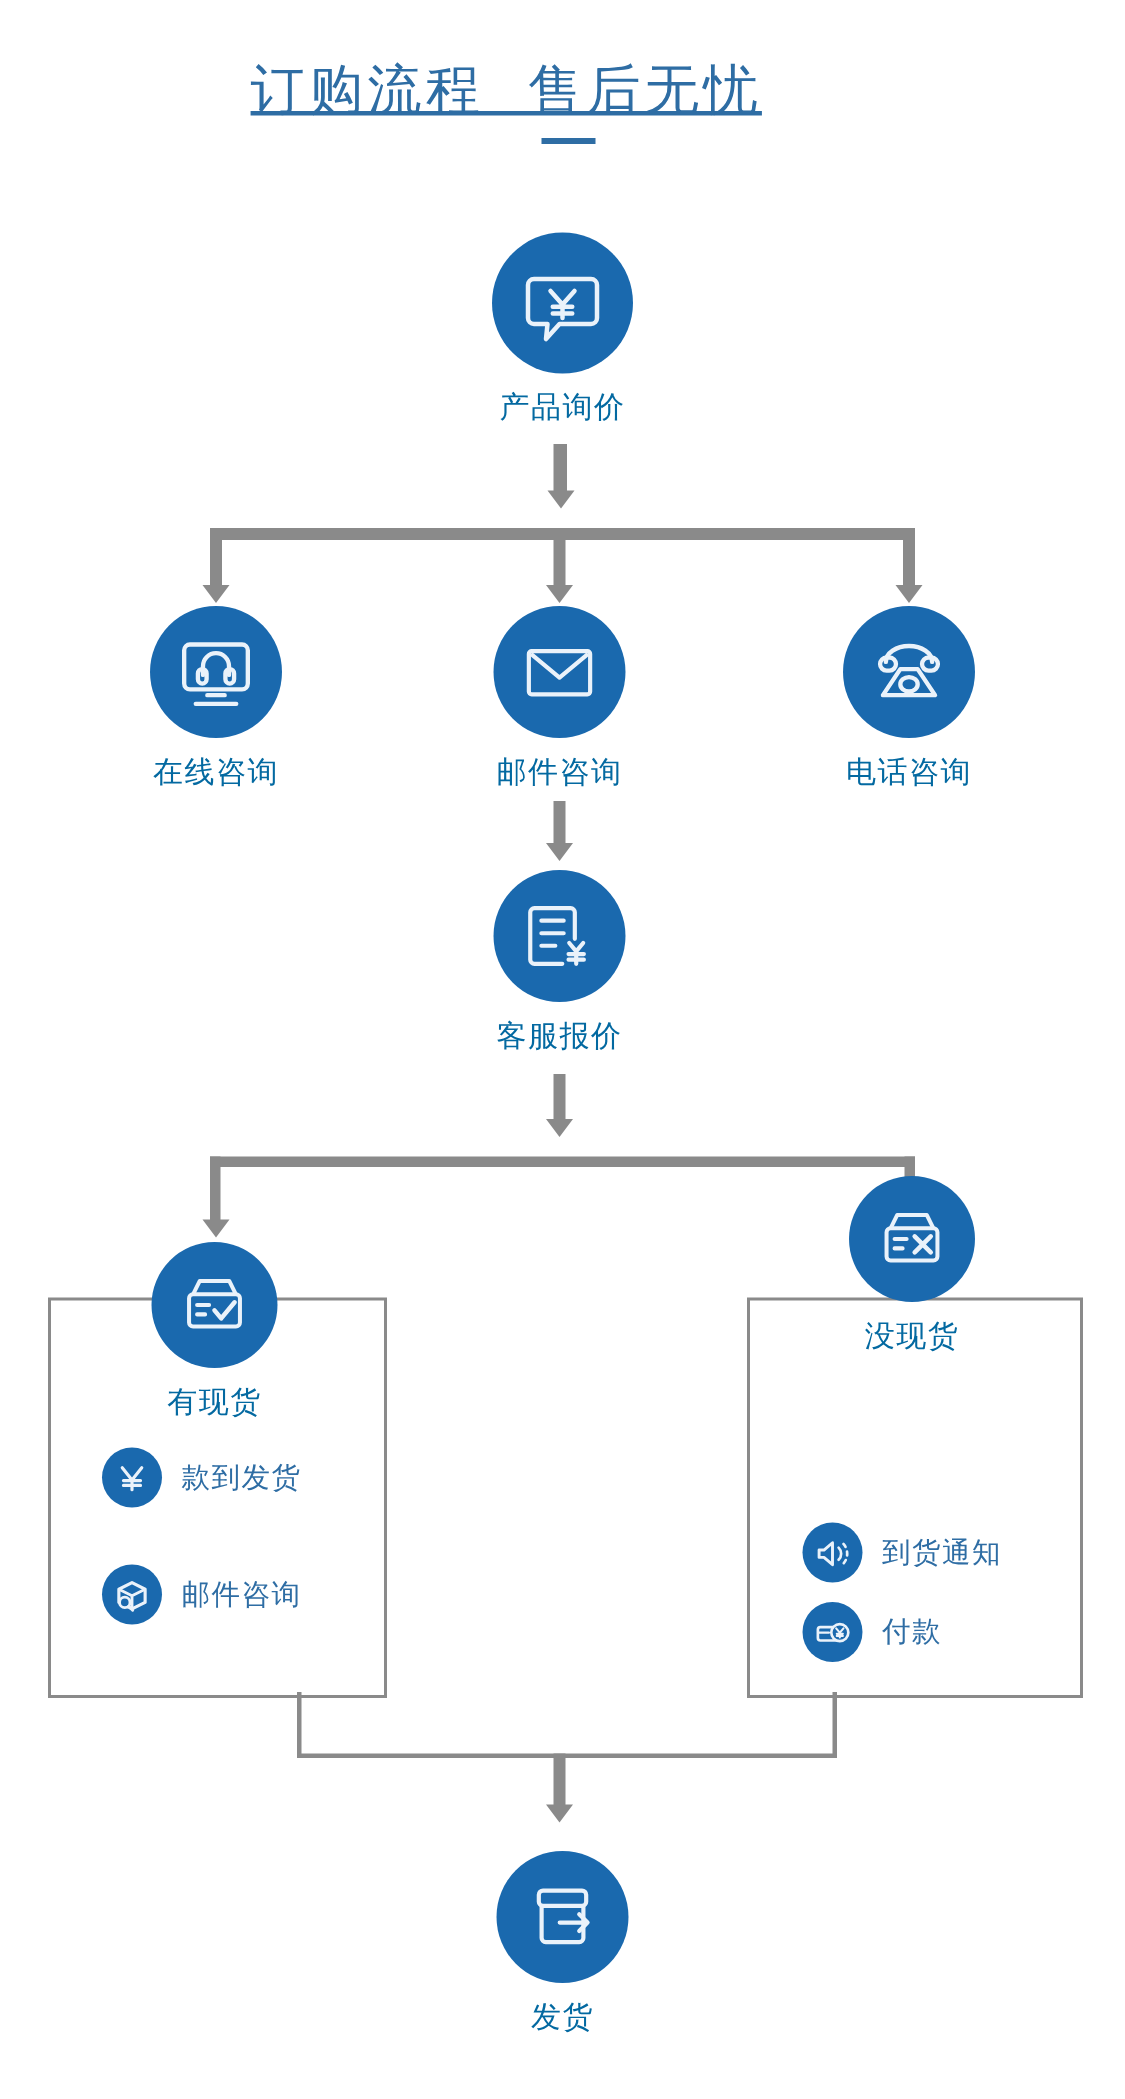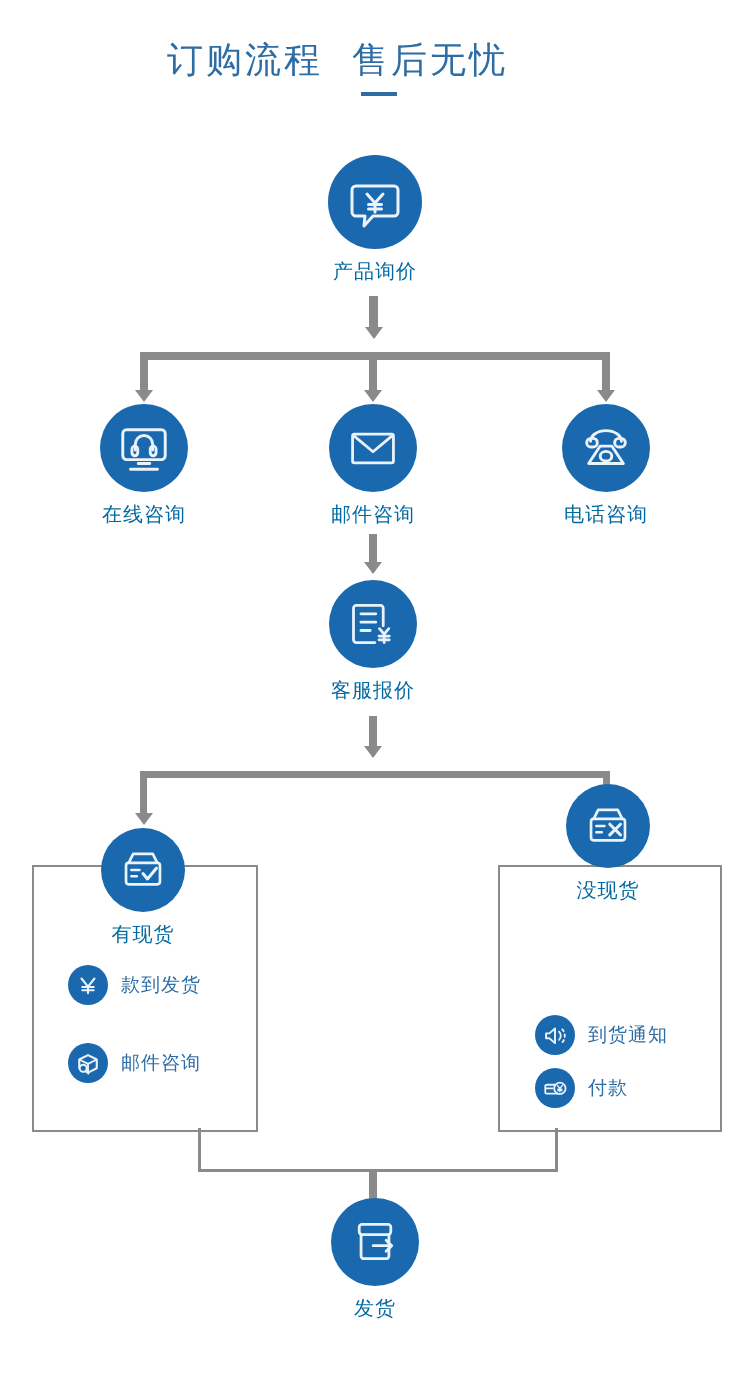--- a/index.html
+++ b/index.html
@@ -26,20 +26,21 @@
     position: absolute;
     left: 0;
     top: 36px;
     width: 675px;
     text-align: center;
     font-size: 36px;
     letter-spacing: 3px;
     color: #2e6da4;
     font-weight: 500;
     white-space: pre;
+    text-decoration: underline;
   }
   .title-underline {
     position: absolute;
     left: 361px;
     top: 92px;
     width: 36px;
     height: 4px;
     background: #2e6da4;
   }
 
@@ -279,21 +280,21 @@
     </span>
     <span class="sub-label">付款</span>
   </div>
 
   <div class="conn" style="left:198px; top:1128px; width:3px; height:44px;"></div>
   <div class="conn" style="left:555px; top:1128px; width:3px; height:44px;"></div>
   <div class="conn" style="left:198px; top:1169px; width:360px; height:3px;"></div>
   <div class="conn" style="left:369px; top:1169px; width:8px; height:36px;"></div>
   <div class="arrowhead" style="left:364px; top:1203px;"></div>
 
-  <div class="node" style="left:315px; top:1198px; width:120px;">
+  <div class="node" style="left:315px; top:1234px; width:120px;">
     <div class="circle" style="width:88px;height:88px;">
       <span>
         <svg width="52" height="52" viewBox="0 0 56 56">
           <rect x="11" y="9" width="34" height="11" rx="3" fill="none" stroke="#eaf2fa" stroke-width="3"></rect>
           <path d="M13 20 V43 A3 3 0 0 0 16 46 H40 A3 3 0 0 0 43 43 V20" fill="none" stroke="#eaf2fa" stroke-width="3" stroke-linejoin="round"></path>
           <path d="M26 32 H46 M40 26 L46 32 L40 38" fill="none" stroke="#eaf2fa" stroke-width="3" stroke-linecap="round" stroke-linejoin="round"></path>
         </svg>
       </span>
     </div>
     <div class="node-label">发货</div>

